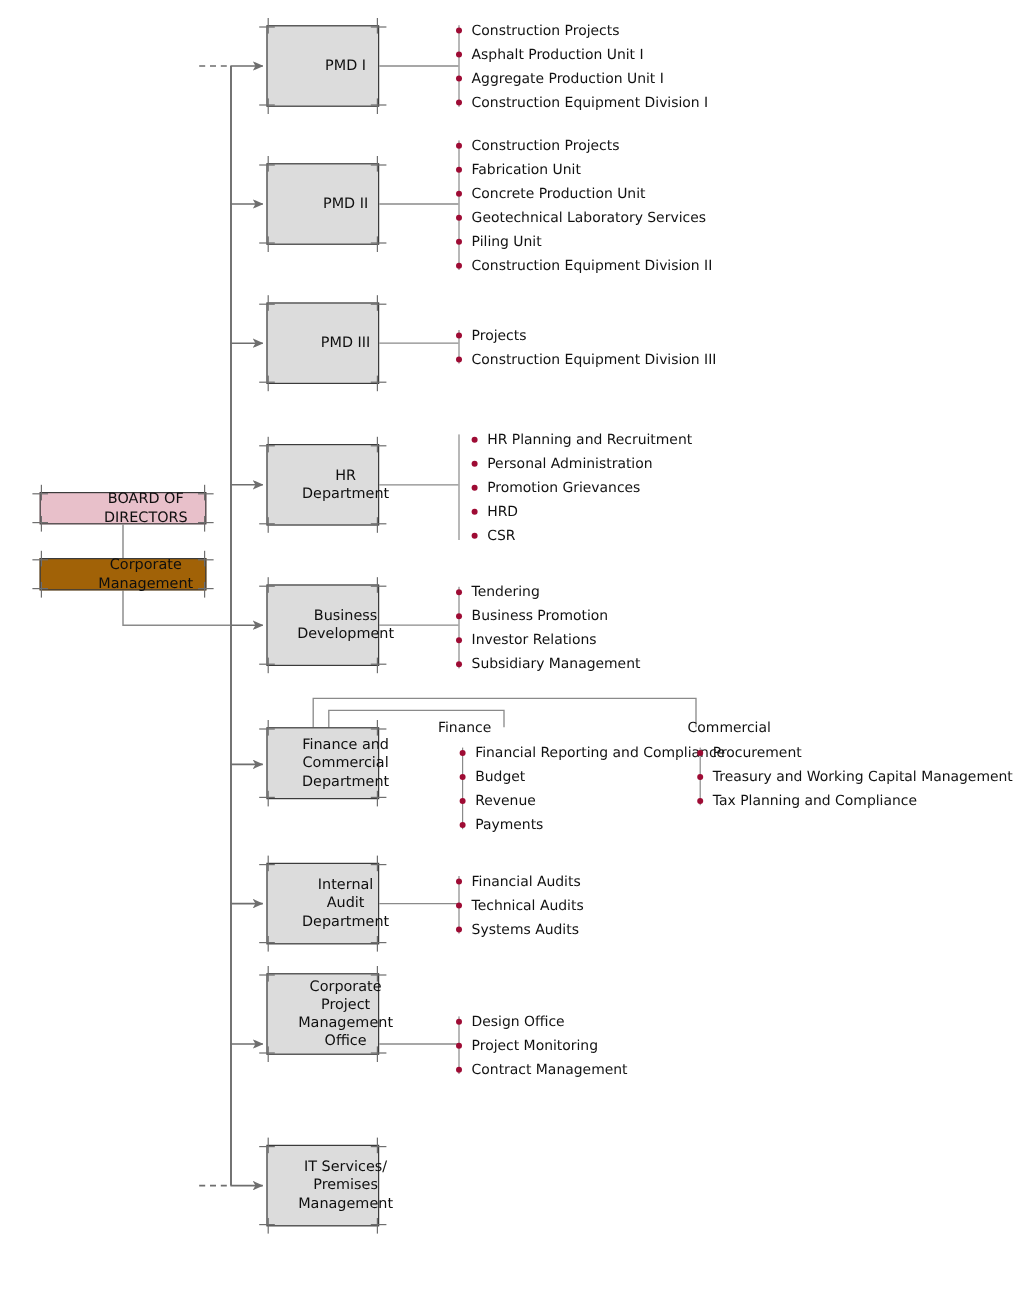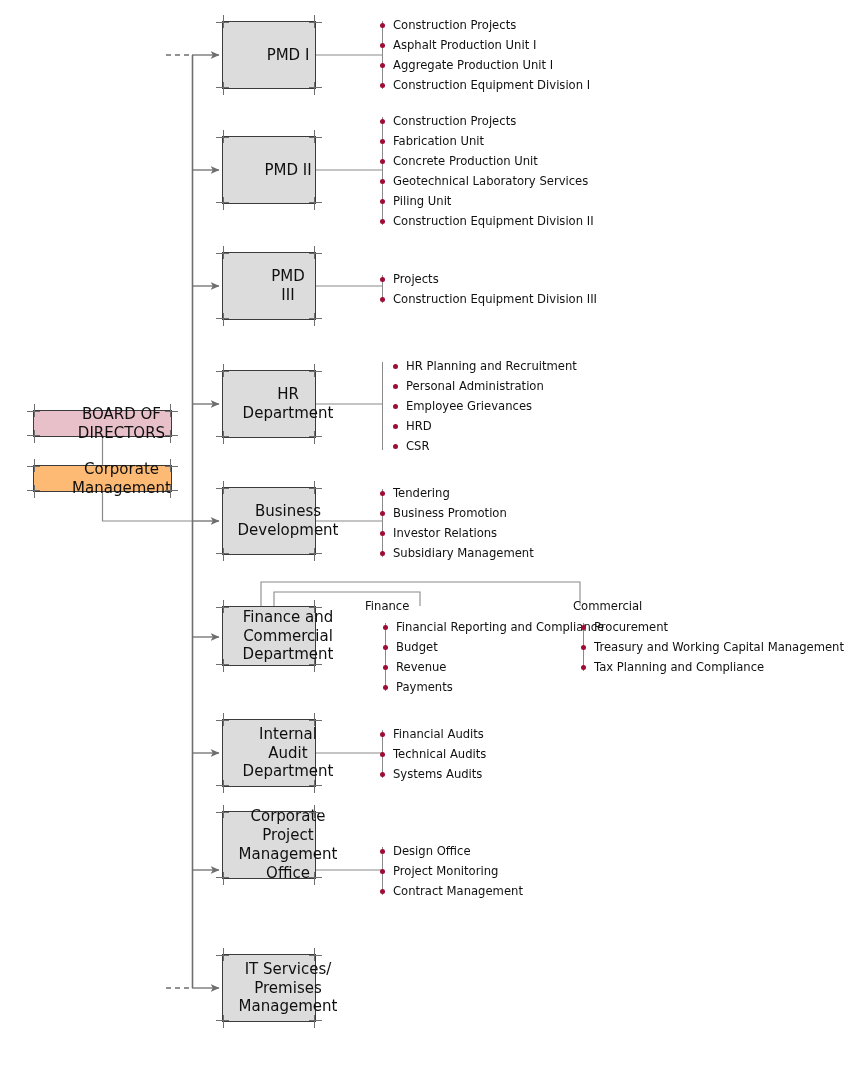--- a/index.html
+++ b/index.html
@@ -32,35 +32,35 @@
   .node {
     position: absolute;
     box-sizing: border-box;
     border: 1px solid #3b3b3b;
     background: #dcdcdc;
     display: flex;
     align-items: center;
     justify-content: center;
     text-align: center;
     line-height: 1.26;
-    font-size: 15px;
+    font-size: 12px;
     color: #0f0f0f;
     z-index: 3;
     padding-left: 38px;
   }
   .node .node-label {
     display: block;
     white-space: pre-line;
     padding: 0 3px;
   }
   .node.board {
     background: #e8c0ca;
   }
   .node.corpmgmt {
-    background: #fdba74;
+    background: #a16207;
   }
 
   
   .node .tick {
     position: absolute;
     background: #6e6e6e;
     z-index: 4;
   }
   .node .tick.h { height: 1px; width: 13px; }
   .node .tick.v { width: 1px; height: 13px; }
@@ -371,21 +371,21 @@
     <div class="bullet-item">
         <span class="dot"></span>
         <span>HR Planning and Recruitment</span>
       </div>
     <div class="bullet-item">
         <span class="dot"></span>
         <span>Personal Administration</span>
       </div>
     <div class="bullet-item">
         <span class="dot"></span>
-        <span>Employee Grievances</span>
+        <span>Promotion Grievances</span>
       </div>
     <div class="bullet-item">
         <span class="dot"></span>
         <span>HRD</span>
       </div>
     <div class="bullet-item">
         <span class="dot"></span>
         <span>CSR</span>
       </div>
   </div>

